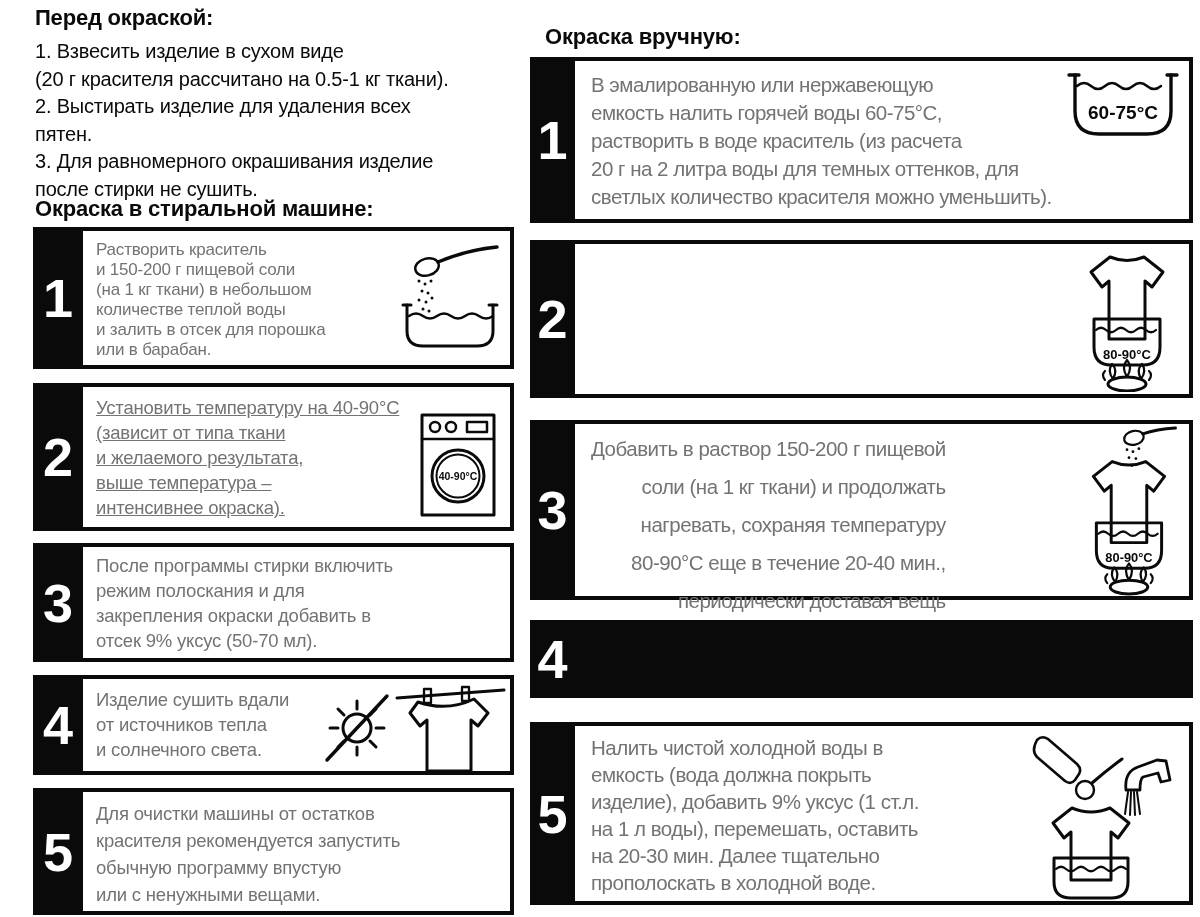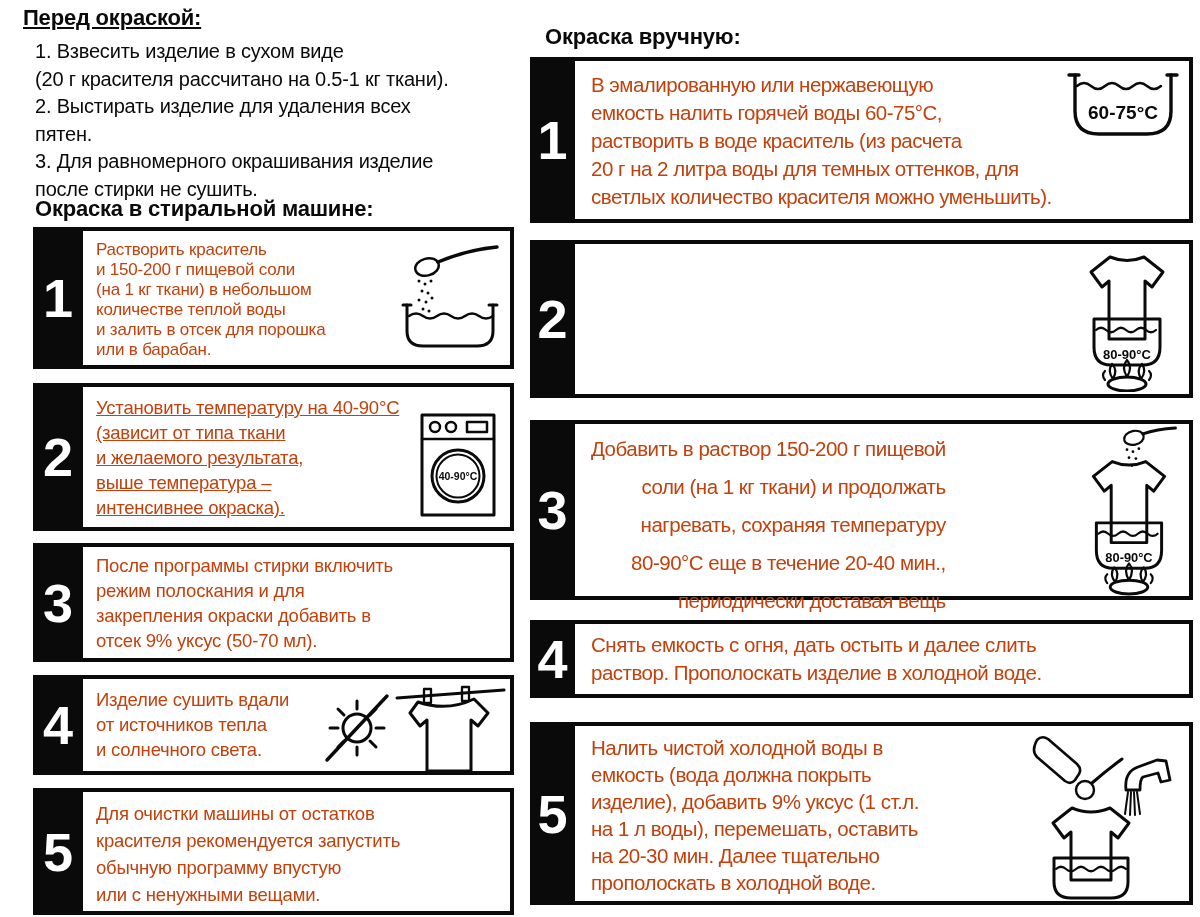--- a/index.html
+++ b/index.html
@@ -13,40 +13,40 @@
   .row{position:absolute;background:#0a0a0a;}
   .row .inner{position:absolute;top:4px;right:4px;bottom:4px;background:#ffffff;}
   .col-l .inner{left:50px;}
   .col-r .inner{left:45px;}
   .num{
     position:absolute;left:0;top:50%;transform:translateY(-50%);
     color:#ffffff;text-align:center;font-weight:800;font-size:54px;line-height:1;
   }
   .col-l .num{width:50px;}
   .col-r .num{width:45px;}
-  .txt{position:absolute;white-space:pre-line;color:#c2410c;}
+  .txt{position:absolute;white-space:pre-line;color:#737373;}
   .txt-l1{font-size:17px;line-height:20px;letter-spacing:-0.2px;}
   .txt-l{font-size:18.5px;line-height:25px;letter-spacing:-0.2px;}
   .txt-r{font-size:20.5px;line-height:28px;letter-spacing:-0.5px;}
   .icon{position:absolute;}
   .icon path,.icon rect,.icon circle,.icon ellipse,.icon line,.icon polyline{
     fill:none;stroke:#0a0a0a;stroke-linecap:round;stroke-linejoin:round;
   }
   .icon .dot{fill:#0a0a0a;stroke:none;}
   .icon text{
     fill:#0a0a0a;stroke:none;font-family:"Liberation Sans","DejaVu Sans",sans-serif;
     font-weight:bold;text-anchor:middle;
   }
 </style>
 </head>
 <body>
 
 <div id="page">
 
-  <div class="abs h1" style="left:23px;top:5px;text-decoration:underline;">Перед окраской:</div>
+  <div class="abs h1" style="left:35px;top:5px;">Перед окраской:</div>
 
   <div class="abs intro" style="left:35px;top:38px;width:487px;">1. Взвесить изделие в сухом виде
 (20 г красителя рассчитано на 0.5-1 кг ткани).
 2. Выстирать изделие для удаления всех
 пятен.
 3. Для равномерного окрашивания изделие
 после стирки не сушить.</div>
 
   <div class="abs h1" style="left:35px;top:196px;">Окраска в стиральной машине:</div>
 
@@ -210,24 +210,20 @@
           <path d="M66,158 q6,-8 1,-15 q-6,6 -1,15" stroke-width="2.2"></path>
           <path d="M30,159 q-4,-5 0,-9 M74,159 q4,-5 0,-9" stroke-width="2.2"></path>
           <ellipse cx="52" cy="163" rx="19" ry="7" stroke-width="3"></ellipse>
         </g>
       </svg>
     </div>
   </div>
 
   <div class="row col-r" style="left:530px;top:620px;width:663px;height:78px;">
     <div class="num">4</div>
-    <div class="inner">
-      <div class="txt txt-r" style="left:16px;top:7px;">Снять емкость с огня, дать остыть и далее слить
-раствор. Прополоскать изделие в холодной воде.</div>
-    </div>
   </div>
 
   <div class="row col-r" style="left:530px;top:722px;width:663px;height:183px;">
     <div class="num">5</div>
     <div class="inner">
       <div class="txt txt-r" style="left:16px;top:8px;line-height:27px;">Налить чистой холодной воды в
 емкость (вода должна покрыть
 изделие), добавить 9% уксус (1 ст.л.
 на 1 л воды), перемешать, оставить
 на 20-30 мин. Далее тщательно

